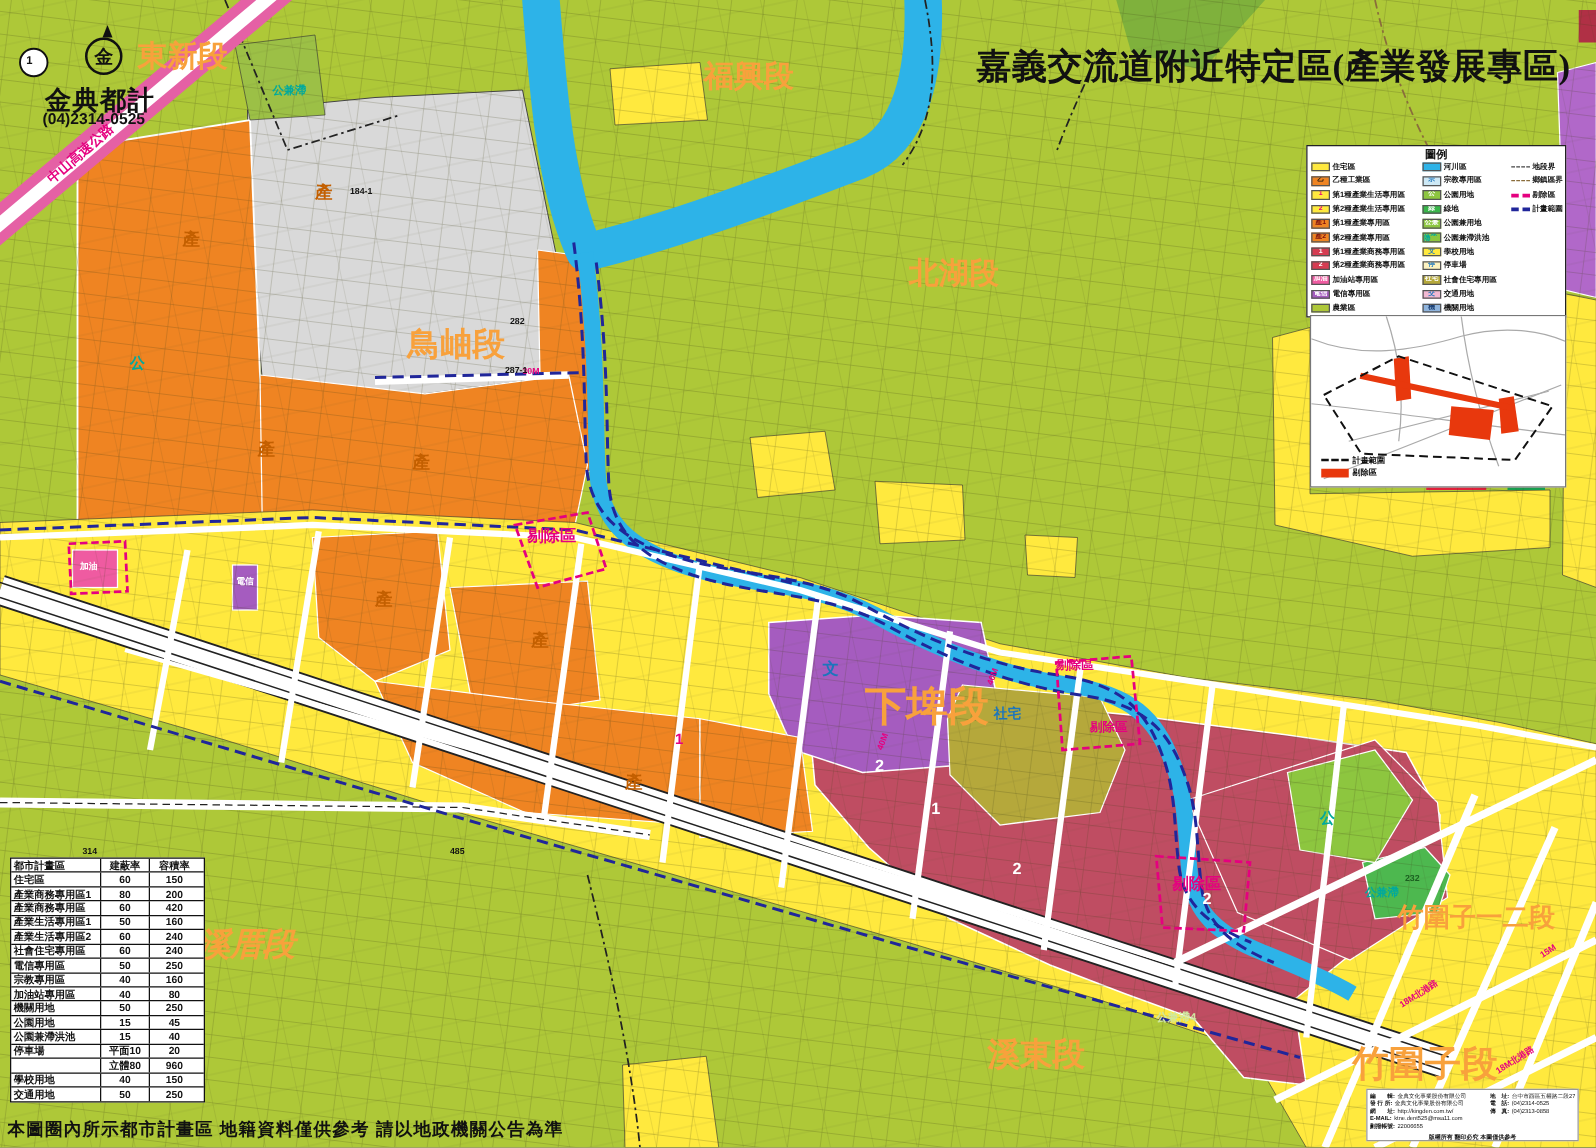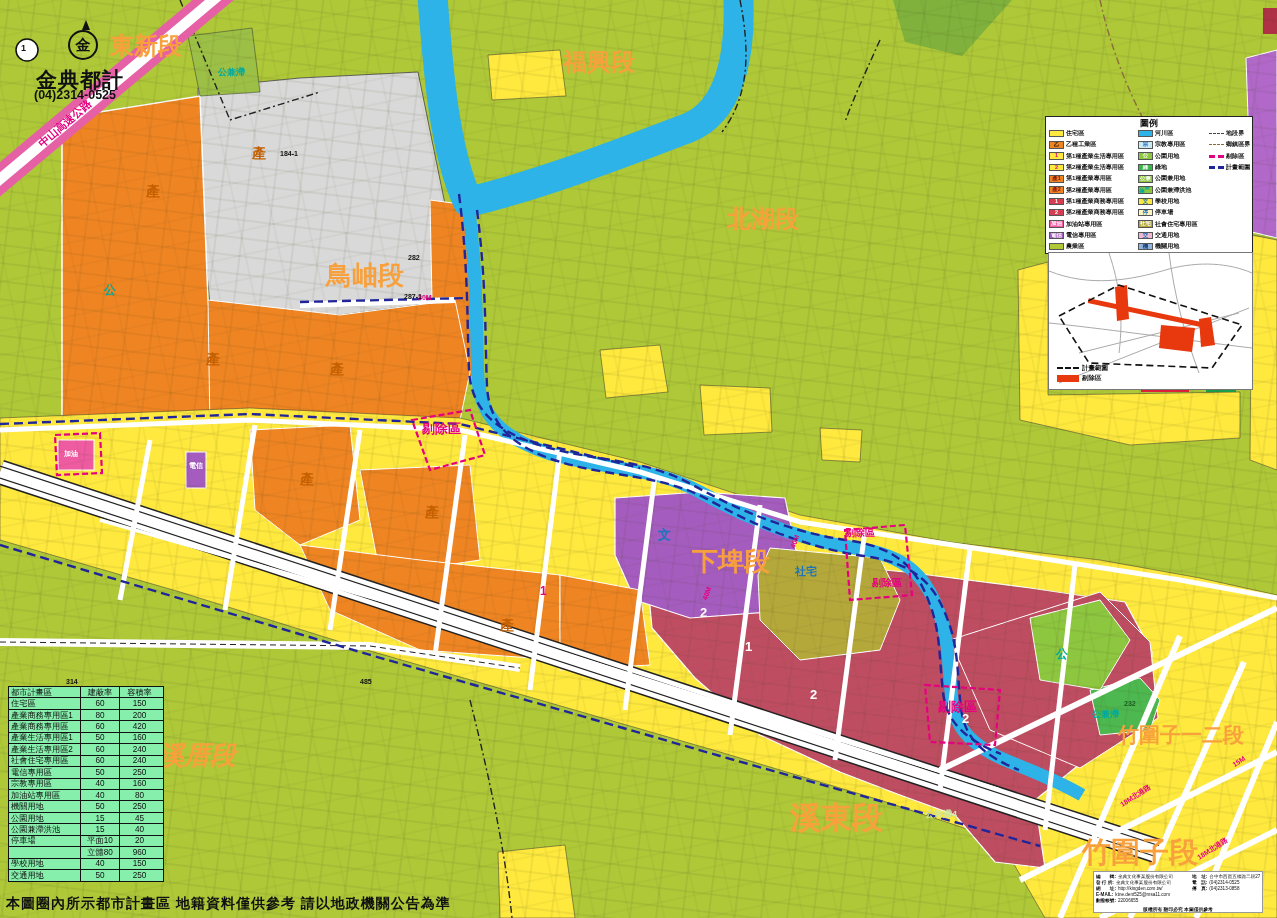--- a/index.html
+++ b/index.html
@@ -39,22 +39,22 @@
       display:flex;align-items:center;justify-content:center;font-size:5.5px;font-weight:bold;line-height:1;overflow:hidden;}
   .ln{width:15px;height:0;margin-right:2px;flex:0 0 15px;}
   .lt{white-space:nowrap;transform:scale(.92);transform-origin:left center;font-weight:bold;}
   
   .inset{position:absolute;left:1048px;top:252px;width:205px;height:138px;background:#fff;border:1px solid #777;}
   .inset-legend{position:absolute;left:8px;bottom:6px;font-size:6.5px;font-weight:bold;color:#111;}
   .inset-legend .row{display:flex;align-items:center;height:10px;}
   .inset-legend .dash{width:22px;border-top:2px dashed #111;margin-right:3px;}
   .inset-legend .red{width:22px;height:7px;background:#e8380d;margin-right:3px;}
   
-  .ztable{position:absolute;left:8px;top:686px;width:156px;background:#86efac;border:1.6px solid #111;
-     font-size:8.2px;font-weight:normal;color:#111;}
+  .ztable{position:absolute;left:8px;top:686px;width:156px;background:#ffffff;border:1.6px solid #111;
+     font-size:8.2px;font-weight:bold;color:#111;}
   .tr{display:flex;height:11.45px;border-bottom:1px solid #111;}
   .tr:last-child{border-bottom:none;}
   .td{padding:0 2px;display:flex;align-items:center;border-right:1px solid #111;overflow:hidden;white-space:nowrap;}
   .td:last-child{border-right:none;}
   .td.name{width:72px;}
   .td.num{width:39px;justify-content:center;}
   
   .infobox{position:absolute;left:1093px;top:871px;width:170px;height:42px;background:#fff;
      border:1px solid #999;padding:1px 2px;font-size:4.6px;color:#111;}
   .info-cols{display:flex;}
@@ -196,25 +196,25 @@
   <div class="labels">
 
       <div class="mlabel" style="left: 110px; top: 34px; font-size: 24px; color: rgb(248, 161, 60);">東新段</div>
 
       <div class="mlabel" style="left: 563px; top: 50px; font-size: 24px; color: rgb(248, 161, 60);">福興段</div>
 
       <div class="mlabel" style="left: 727px; top: 207px; font-size: 24px; color: rgb(248, 161, 60);">北湖段</div>
 
       <div class="mlabel" style="left: 326px; top: 262px; font-size: 26px; color: rgb(248, 161, 60);">鳥岫段</div>
 
-      <div class="mlabel" style="left: 692px; top: 548px; font-size: 26px; color: rgb(248, 161, 60);">下埤段</div>
+      <div class="mlabel" style="left: 692px; top: 548px; font-size: 33px; color: rgb(248, 161, 60);">下埤段</div>
 
       <div class="mlabel" style="left: 158px; top: 742px; font-size: 26px; color: rgb(248, 161, 60); font-style: italic;">溪厝段</div>
 
-      <div class="mlabel" style="left: 790px; top: 802px; font-size: 31px; color: rgb(248, 161, 60);">溪東段</div>
+      <div class="mlabel" style="left: 790px; top: 830px; font-size: 26px; color: rgb(248, 161, 60);">溪東段</div>
 
       <div class="mlabel" style="left: 1118px; top: 724px; font-size: 21px; color: rgb(248, 161, 60);">竹圍子一二段</div>
 
       <div class="mlabel" style="left: 1082px; top: 838px; font-size: 29px; color: rgb(248, 161, 60);">竹圍子段</div>
 
       <div class="mlabel" style="left: 422px; top: 422px; font-size: 13px; color: rgb(229, 0, 127);">剔除區</div>
 
       <div class="mlabel" style="left: 845px; top: 528px; font-size: 10px; color: rgb(229, 0, 127);">剔除區</div>
 
       <div class="mlabel" style="left: 872px; top: 578px; font-size: 10px; color: rgb(229, 0, 127);">剔除區</div>
@@ -294,20 +294,21 @@
       <div class="mlabel" style="left: 21px; top: 44px; font-size: 9px; color: rgb(17, 17, 17);">1</div>
     </div>
 
   <div class="logo">
     <div class="mark">金</div>
     <div class="name">金典都計</div>
     <div class="tel">(04)2314-0525</div>
   </div>
 
   <div class="titlebox">
+    <div class="t1">嘉義交流道附近特定區(產業發展專區)</div>
   </div>
 
   <div class="legend">
     <div class="lg-title">圖例</div>
     <div class="lg-cols">
       <div class="lg-col1">
 
           <div class="li">
             <span class="sw" style="background: rgb(255, 233, 62);">
               <span style="color: rgb(17, 17, 17);"></span>

